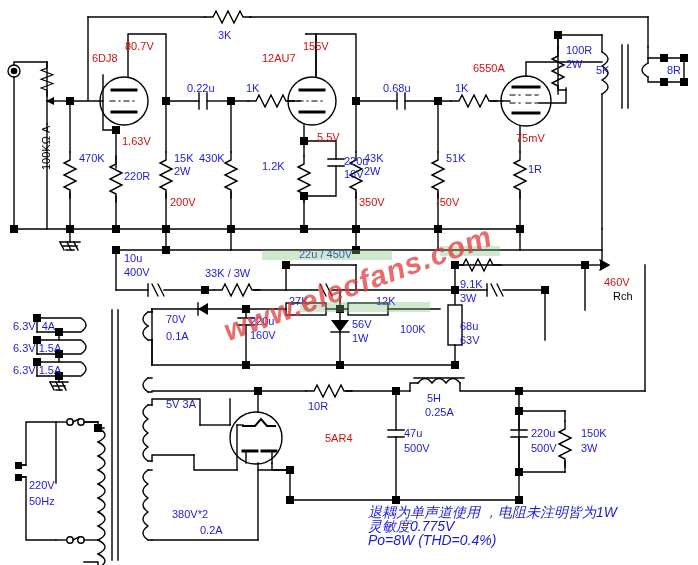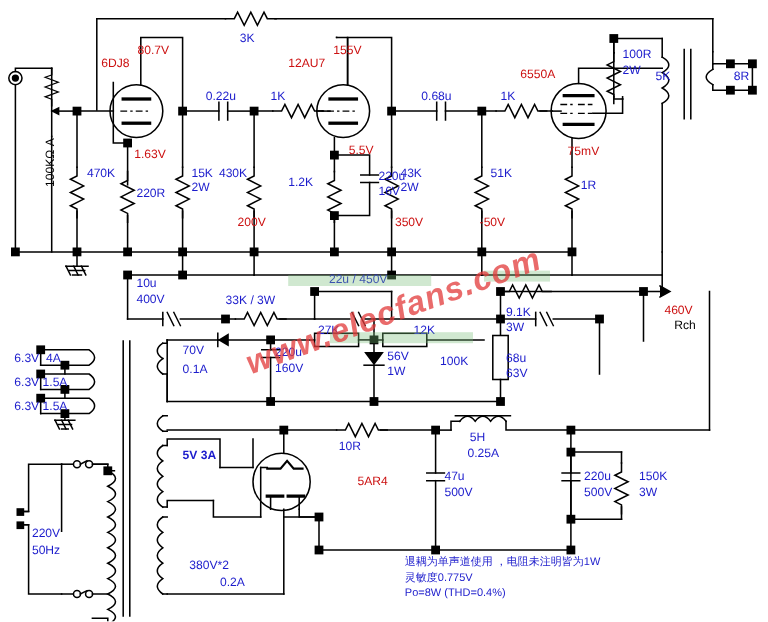--- a/index.html
+++ b/index.html
@@ -4,21 +4,21 @@
 <style>
   html,body{margin:0;padding:0;background:#ffffff;}
   body{font-family:"Liberation Sans",sans-serif;}
   #sheet{position:relative;width:698px;height:565px;background:#fff;overflow:hidden;}
   #sheet svg{position:absolute;left:0;top:0;}
   .lbl{position:absolute;font-family:"Liberation Sans",sans-serif;font-size:11px;line-height:12px;white-space:pre;}
   .blue{color:#1c1ccc;}
   .red{color:#cc1111;}
   .black{color:#000000;}
   .rot{transform-origin:left top;transform:rotate(-90deg);}
-  .note{position:absolute;font-size:10px;line-height:14.5px;color:#1c1ccc;white-space:pre;}
+  .note{position:absolute;font-size:14px;line-height:14.5px;color:#1c1ccc;white-space:pre;font-style:italic;}
   .wm{position:absolute;pointer-events:none;font-weight:bold;font-style:italic;
       color:rgba(226,58,58,0.75);font-size:30px;transform-origin:left top;
       transform:rotate(-20deg);letter-spacing:1px;}
   .wmg{position:absolute;pointer-events:none;background:rgba(120,190,120,0.35);}
 </style>
 </head>
 <body>
 
 <div id="sheet">
 
@@ -395,21 +395,21 @@
 
 <div class="lbl black rot" style="left:40px;top:170px;">100KΩ A</div>
 
 <div class="lbl red" style="left:92px;top:52px;">6DJ8</div>
 <div class="lbl red" style="left:262px;top:52px;">12AU7</div>
 <div class="lbl red" style="left:473px;top:62px;">6550A</div>
 <div class="lbl red" style="left:301px;top:432px;padding-left:24px;">5AR4</div>
 
 <div class="lbl red" style="left:125px;top:40px;">80.7V</div>
 <div class="lbl red" style="left:122px;top:135px;">1.63V</div>
-<div class="lbl red" style="left:170px;top:196px;margin-left:46px;">200V</div>
+<div class="lbl red" style="left:170px;top:196px;">200V</div>
 <div class="lbl red" style="left:303px;top:40px;">155V</div>
 <div class="lbl red" style="left:317px;top:131px;">5.5V</div>
 <div class="lbl red" style="left:359px;top:196px;">350V</div>
 <div class="lbl red" style="left:436px;top:196px;">-50V</div>
 <div class="lbl red" style="left:516px;top:132px;">75mV</div>
 <div class="lbl red" style="left:604px;top:276px;text-align:center;">460V</div>
 
 <div class="lbl blue" style="left:218px;top:29px;">3K</div>
 <div class="lbl blue" style="left:79px;top:152px;">470K</div>
 <div class="lbl blue" style="left:124px;top:170px;">220R</div>
@@ -450,21 +450,21 @@
 
 <div class="lbl black" style="left:613px;top:258px;margin-top:32px;">Rch</div>
 
 <div class="lbl blue" style="left:13px;top:320px;">6.3V  4A</div>
 <div class="lbl blue" style="left:13px;top:342px;">6.3V 1.5A</div>
 <div class="lbl blue" style="left:13px;top:364px;">6.3V 1.5A</div>
 
 <div class="lbl blue" style="left:166px;top:313px;">70V</div>
 <div class="lbl blue" style="left:166px;top:330px;">0.1A</div>
 
-<div class="lbl blue" style="left:166px;top:408px;font-weight:bold;">5V 3A</div>
+<div class="lbl blue" style="left:166px;top:398px;">5V 3A</div>
 
 <div class="lbl blue" style="left:172px;top:508px;">380V*2</div>
 <div class="lbl blue" style="left:172px;top:524px;padding-left:28px;">0.2A</div>
 
 <div class="lbl blue" style="left:29px;top:479px;">220V</div>
 <div class="lbl blue" style="left:29px;top:495px;">50Hz</div>
 
 <div class="lbl blue" style="left:308px;top:400px;">10R</div>
 <div class="lbl blue" style="left:404px;top:427px;">47u</div>
 <div class="lbl blue" style="left:404px;top:442px;">500V</div>

